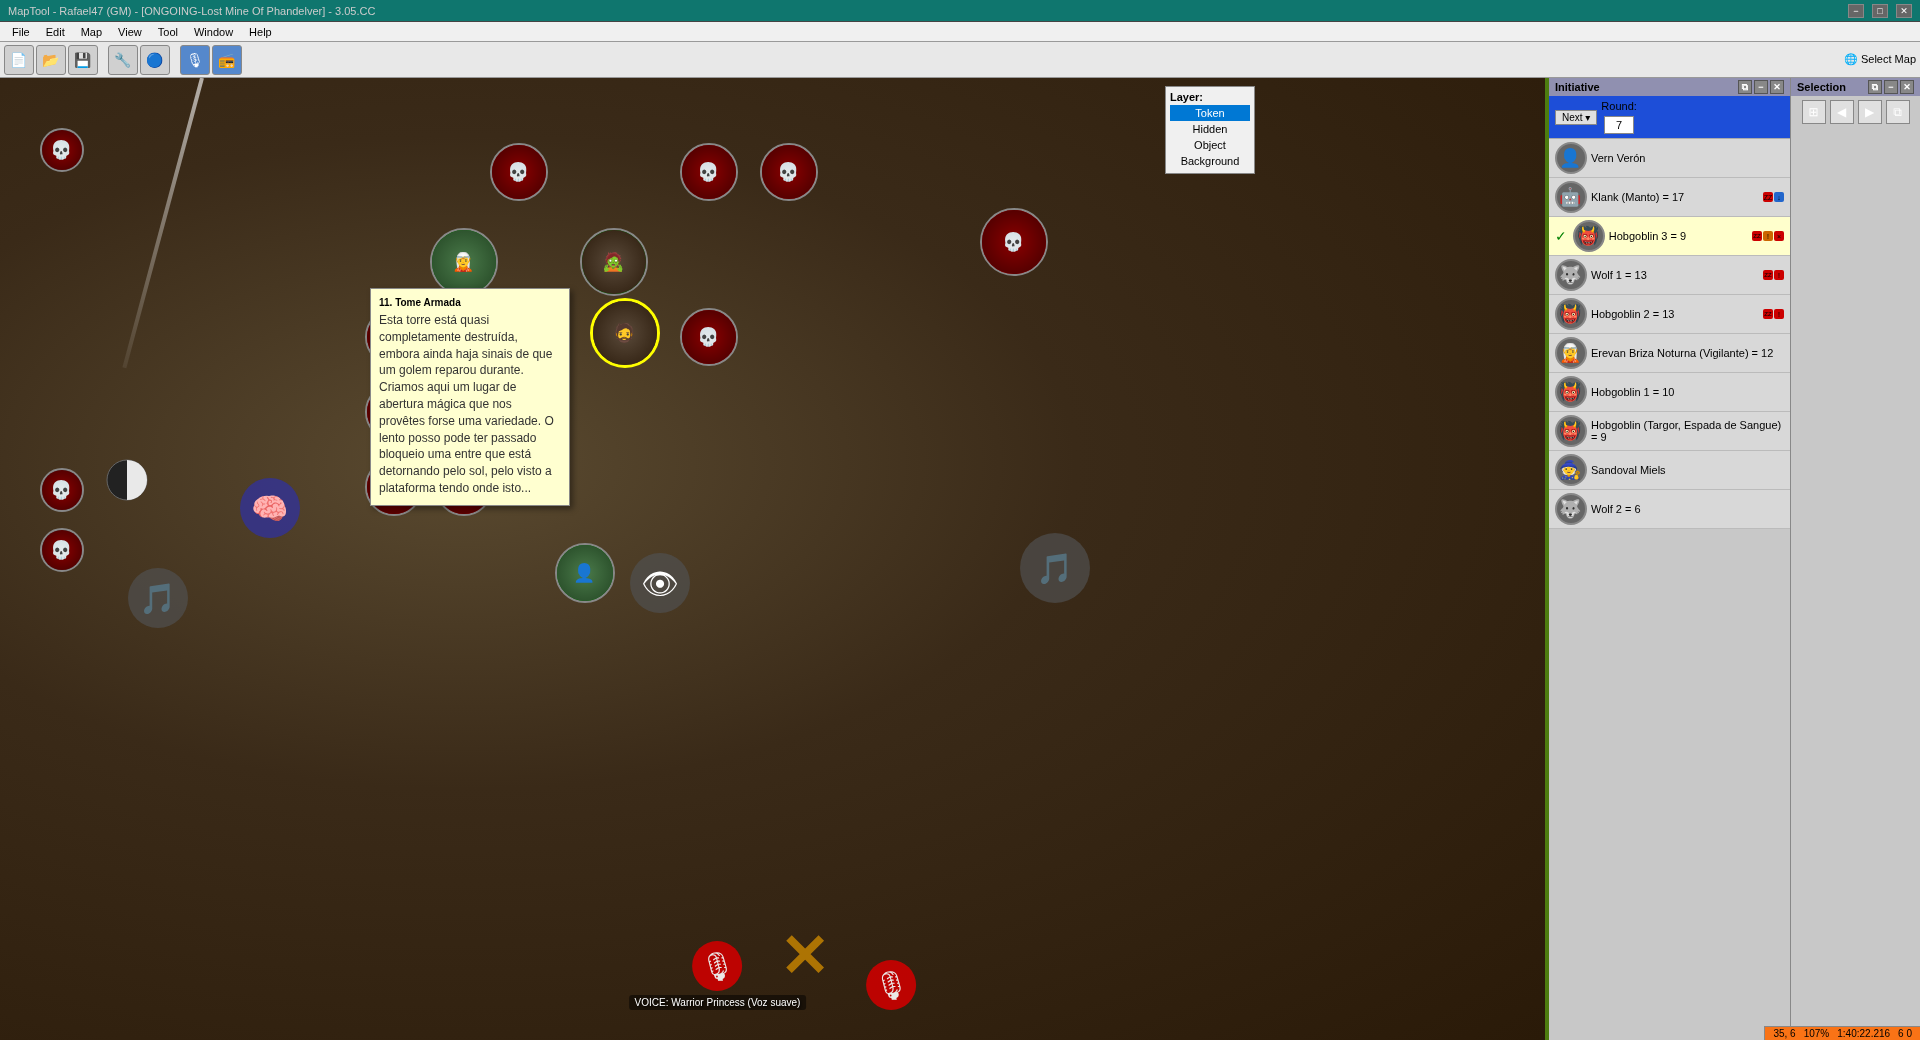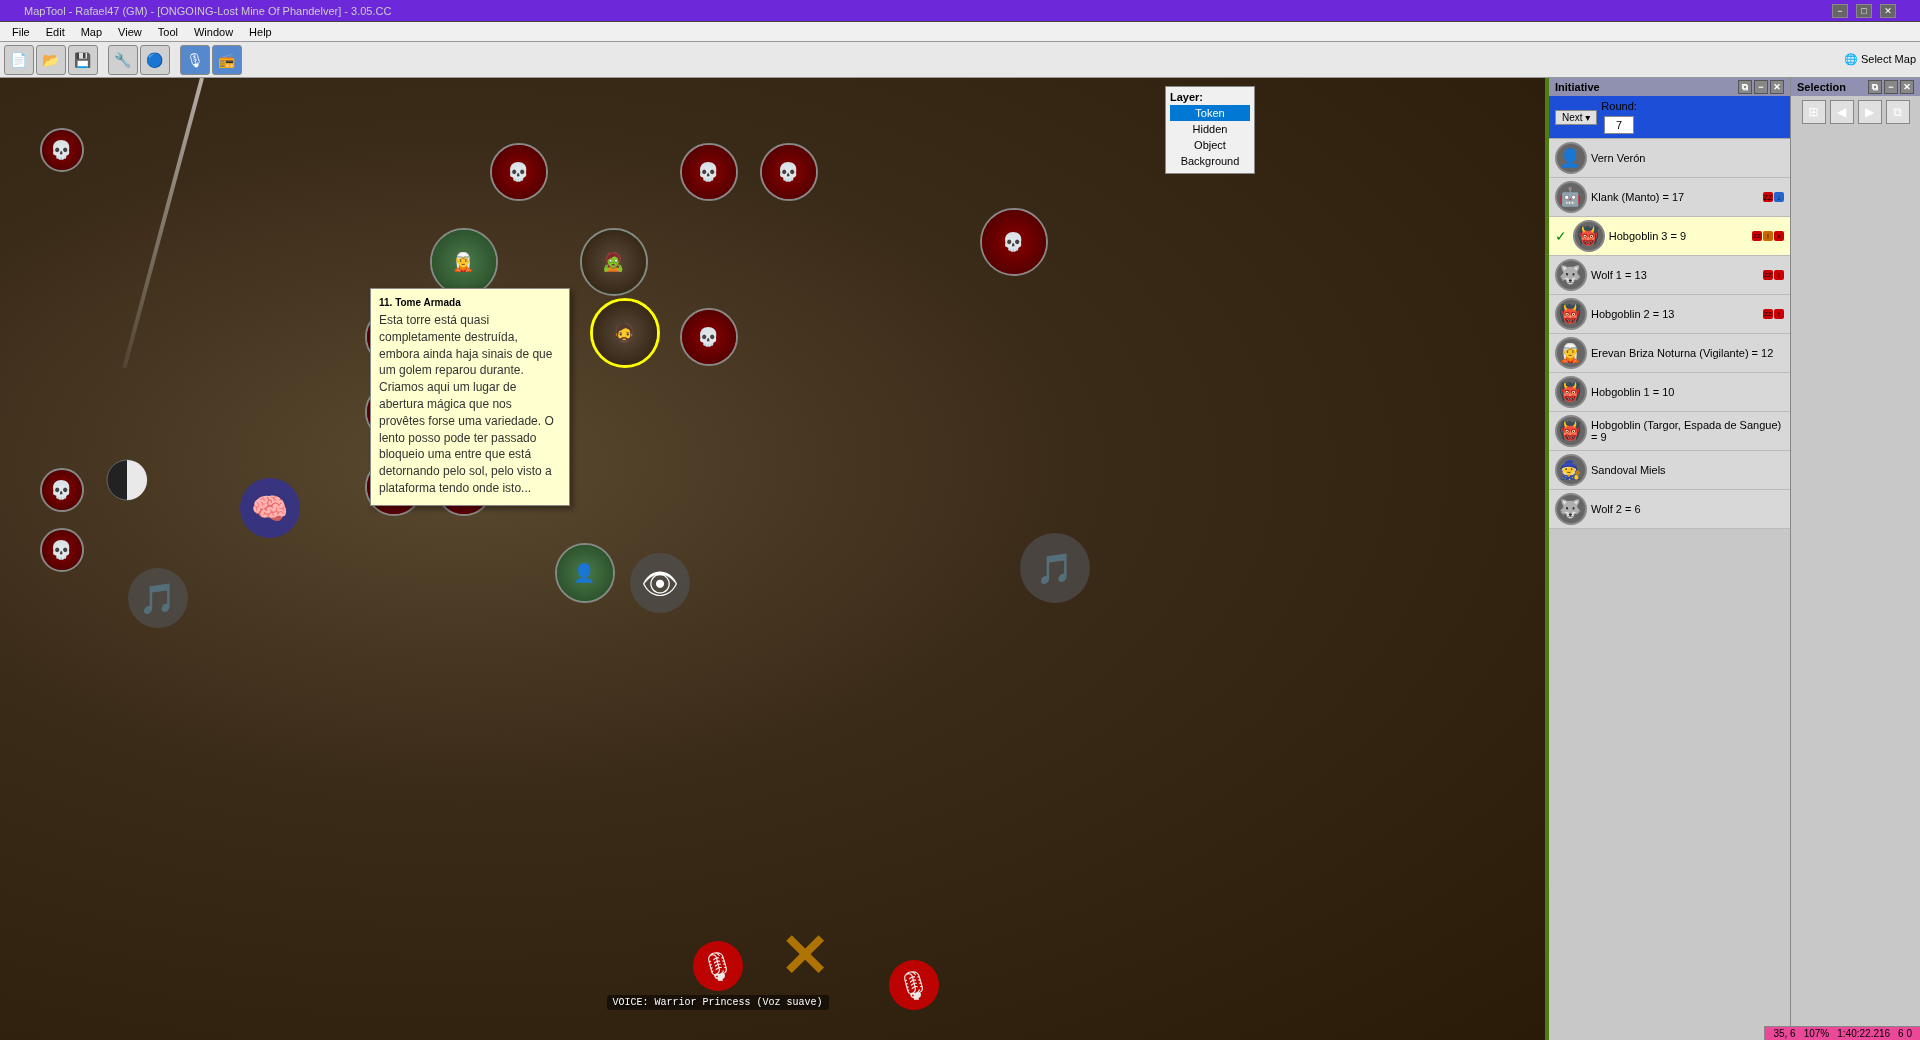--- a/index.html
+++ b/index.html
@@ -1,24 +1,24 @@
 <!DOCTYPE html>
 <html><head>
   <meta charset="utf-8">
   <style>
     * { margin: 0; padding: 0; box-sizing: border-box; }
     body { width: 1920px; height: 1040px; overflow: hidden; background: #2a2a2a; font-family: Arial, sans-serif; font-size: 11px; color: #fff; }
 
     
     #titlebar {
       height: 22px;
-      background: #6d28d9;
+      background: #0f766e;
       display: flex;
       align-items: center;
-      padding: 0 24px;
+      padding: 0 8px;
       font-size: 11px;
       color: #ccc;
       border-bottom: 1px solid #444;
     }
     #titlebar .title { flex: 1; }
     #titlebar .win-controls { display: flex; gap: 8px; }
     #titlebar .win-btn { width: 16px; height: 14px; background: #666; border: 1px solid #888; cursor: pointer; font-size: 9px; display: flex; align-items: center; justify-content: center; color: #fff; }
 
     
     #menubar {
@@ -204,21 +204,21 @@
     }
     .voice-mic {
       display: flex; flex-direction: column; align-items: center; gap: 4px;
     }
     .mic-icon {
       width: 50px; height: 50px; border-radius: 50%;
       display: flex; align-items: center; justify-content: center;
       font-size: 28px; cursor: pointer;
     }
     .mic-active { background: #cc0000; opacity: 0.9; }
-    .voice-label { font-size: 10px; color: #fff; text-shadow: 1px 1px 2px #000; background: rgba(0,0,0,0.5); padding: 2px 6px; border-radius: 3px; font-family: Liberation Mono, monospace; }
+    .voice-label { font-size: 10px; color: #fff; text-shadow: 1px 1px 2px #000; background: rgba(0,0,0,0.5); padding: 2px 6px; border-radius: 3px; }
 
     
     #note-popup {
       position: absolute;
       top: 210px; left: 370px;
       width: 200px;
       background: #ffffd0;
       border: 1px solid #888;
       padding: 8px;
       font-size: 9px;
@@ -257,21 +257,21 @@
       font-size: 60px;
       color: #cc8800;
       font-weight: bold;
       opacity: 0.8;
     }
 
     
     #statusbar {
       position: absolute;
       bottom: 0; right: 0;
-      background: #ec4899;
+      background: #f97316;
       border-top: 1px solid #888;
       border-left: 1px solid #888;
       padding: 1px 8px;
       font-size: 10px;
       color: #000;
       display: flex; gap: 8px;
     }
 
     .token-img {
       width: 100%; height: 100%;

